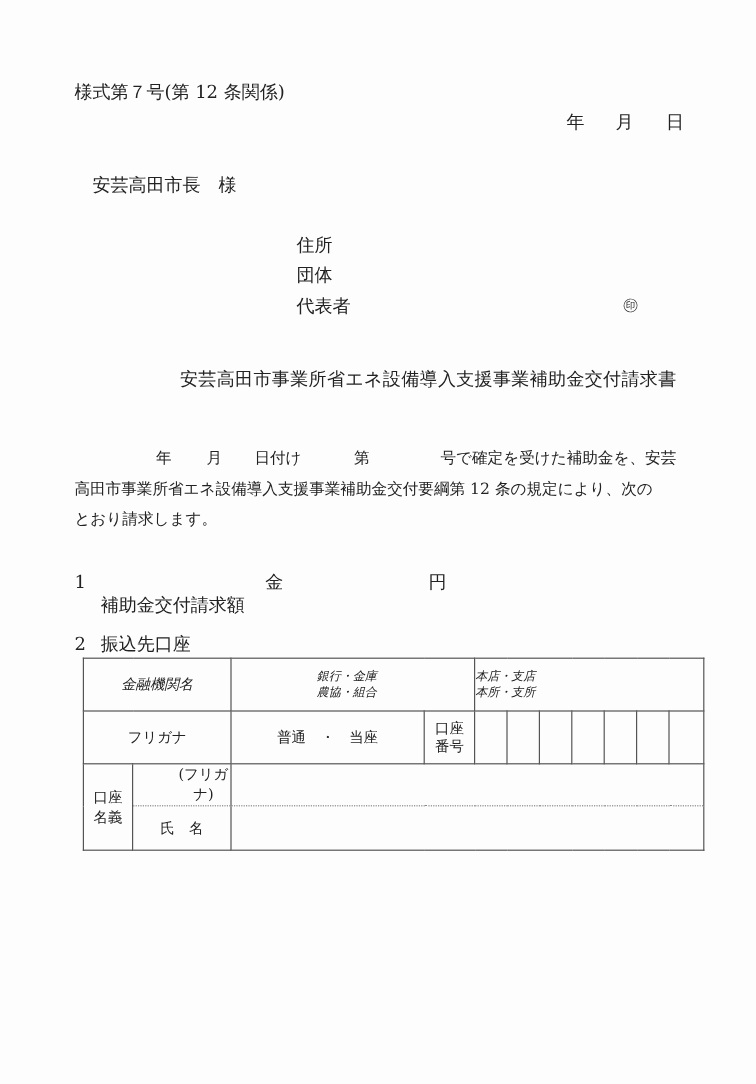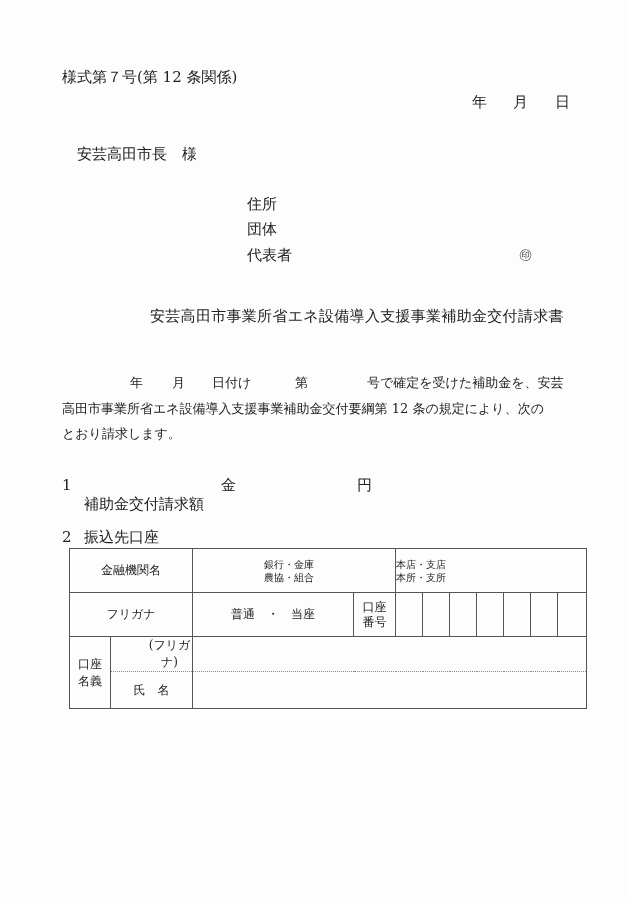--- a/index.html
+++ b/index.html
@@ -77,21 +77,21 @@
     <col style="width:42px">
     <col style="width:27px">
     <col style="width:27px">
     <col style="width:27px">
     <col style="width:27px">
     <col style="width:27px">
     <col style="width:27px">
     <col style="width:29px">
   </colgroup>
   <tbody>
-      <tr style="height:44px;">
+      <tr style="height:44px;font-style:italic;">
     <td colspan="2" class="center">金融機関名</td>
     <td colspan="2">
       <div class="small" style="text-align:center; padding-right:10px;">
         <div>銀行・金庫</div>
         <div>農協・組合</div>
       </div>
     </td>
     <td colspan="7">
       <div class="small" style="text-align:left; padding-right:14px;">
         <div>本店・支店</div>

